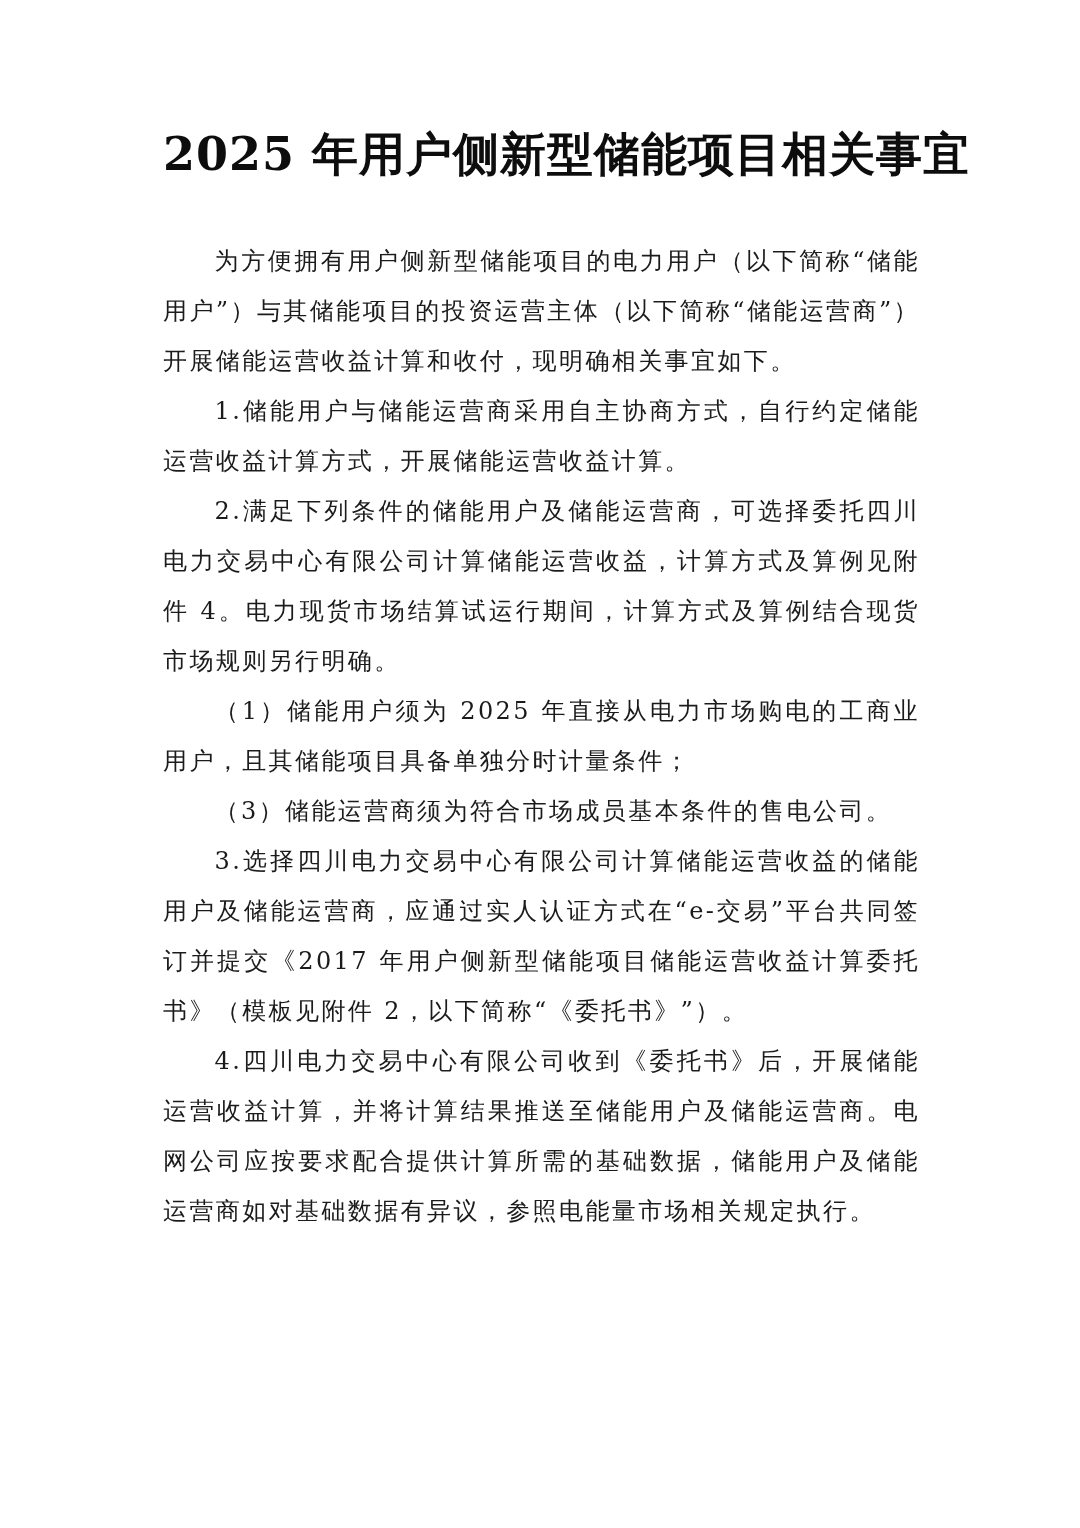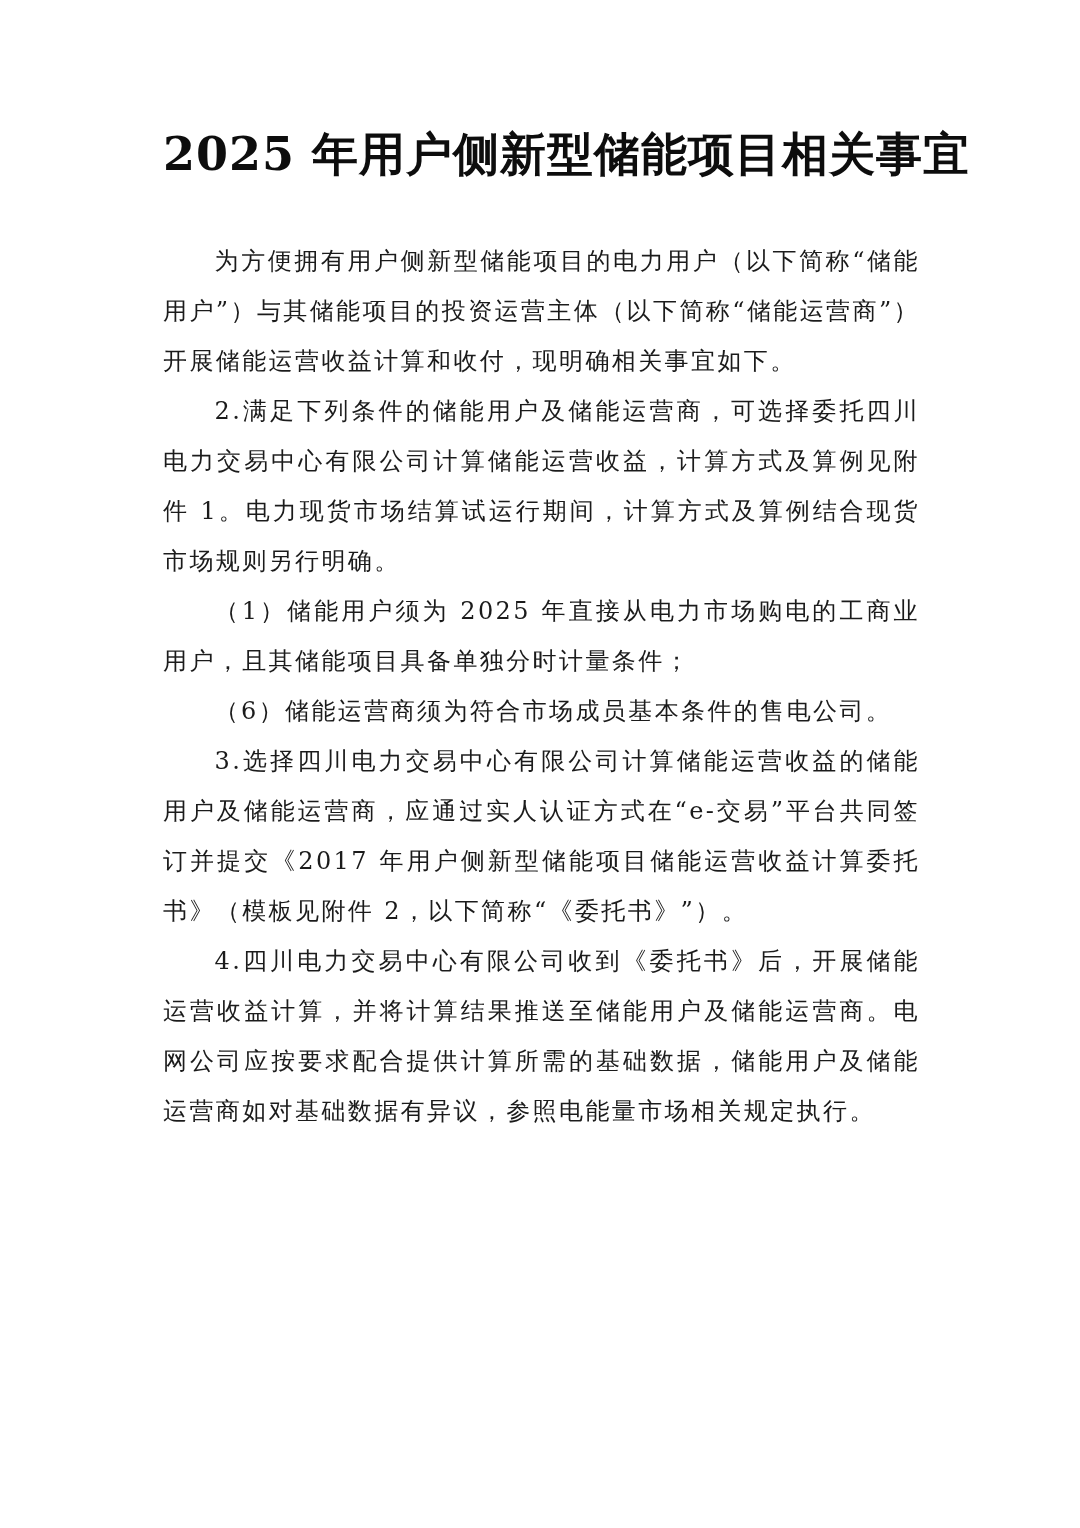--- a/index.html
+++ b/index.html
@@ -59,23 +59,24 @@
   }
 </style>
 </head>
 <body>
 
 <div class="page">
   <div class="content">
     <h1 class="doc-title">2025 年用户侧新型储能项目相关事宜</h1>
     <div class="doc-body">
       <p>为方便拥有用户侧新型储能项目的电力用户（以下简称“储能用户”）与其储能项目的投资运营主体（以下简称“储能运营商”）开展储能运营收益计算和收付，现明确相关事宜如下。</p>
-      <p>2.满足下列条件的储能用户及储能运营商，可选择委托四川电力交易中心有限公司计算储能运营收益，计算方式及算例见附件 1。电力现货市场结算试运行期间，计算方式及算例结合现货市场规则另行明确。</p>
+      <p>1.储能用户与储能运营商采用自主协商方式，自行约定储能运营收益计算方式，开展储能运营收益计算。</p>
+      <p>2.满足下列条件的储能用户及储能运营商，可选择委托四川电力交易中心有限公司计算储能运营收益，计算方式及算例见附件 4。电力现货市场结算试运行期间，计算方式及算例结合现货市场规则另行明确。</p>
       <p>（1）储能用户须为 2025 年直接从电力市场购电的工商业用户，且其储能项目具备单独分时计量条件；</p>
-      <p>（6）储能运营商须为符合市场成员基本条件的售电公司。</p>
+      <p>（3）储能运营商须为符合市场成员基本条件的售电公司。</p>
       <p>3.选择四川电力交易中心有限公司计算储能运营收益的储能用户及储能运营商，应通过实人认证方式在“e-交易”平台共同签订并提交《2017 年用户侧新型储能项目储能运营收益计算委托书》（模板见附件 2，以下简称“《委托书》”）。</p>
       <p>4.四川电力交易中心有限公司收到《委托书》后，开展储能运营收益计算，并将计算结果推送至储能用户及储能运营商。电网公司应按要求配合提供计算所需的基础数据，储能用户及储能运营商如对基础数据有异议，参照电能量市场相关规定执行。</p>
     </div>
   </div>
 
   <div class="footer-line"></div>
   <div class="page-number">2</div>
 </div>
 
 </body></html>

